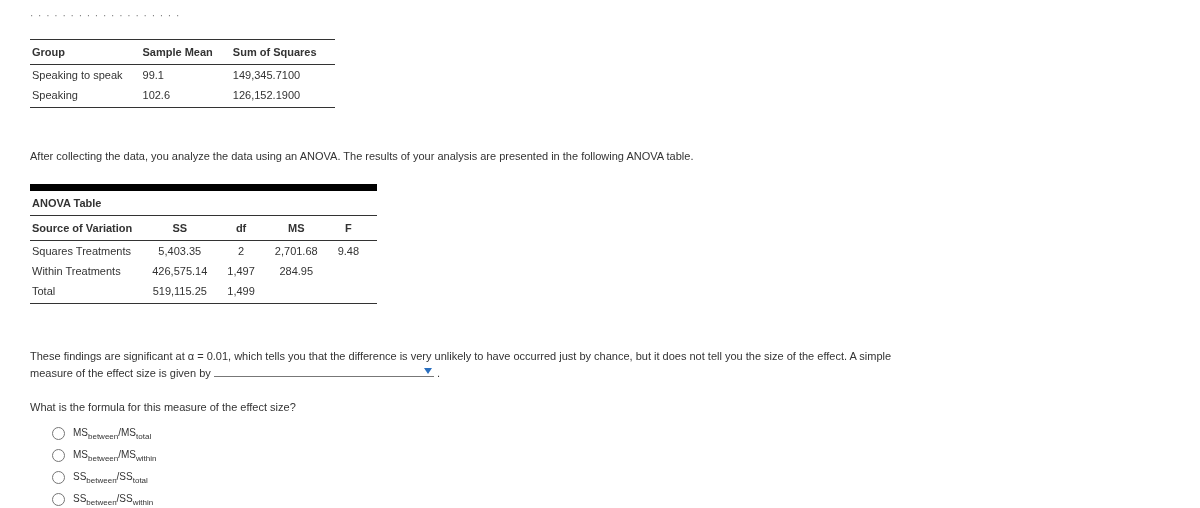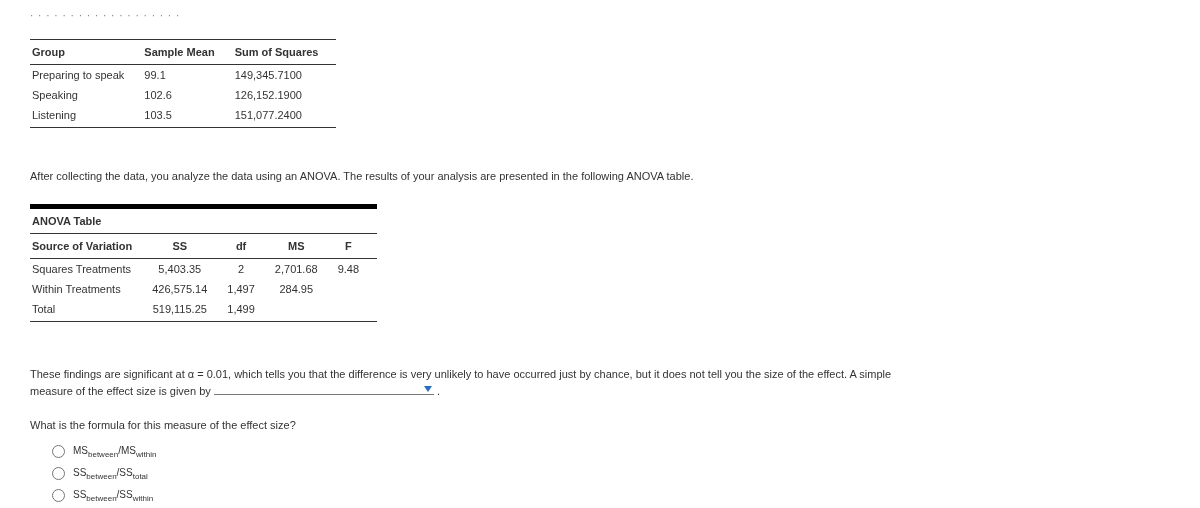--- a/index.html
+++ b/index.html
@@ -47,43 +47,38 @@
 <table class="tbl t1">
   <thead>
       <tr>
     <th>Group</th>
     <th>Sample Mean</th>
     <th>Sum of Squares</th>
   </tr>
     </thead>
   <tbody>
     <tr>
-      <td>Preparing to speak</td>
+      <td>Speaking to speak</td>
       <td>99.1</td>
       <td>149,345.7100</td>
     </tr>
     <tr>
       <td>Speaking</td>
       <td>102.6</td>
       <td>126,152.1900</td>
-    </tr>
-    <tr>
-      <td>Listening</td>
-      <td>103.5</td>
-      <td>151,077.2400</td>
     </tr>
   </tbody>
 </table>
 
 <p class="para">After collecting the data, you analyze the data using an ANOVA. The results of your analysis are presented in the following ANOVA table.</p>
 
 <table class="tbl t2">
   <thead>
     <tr style="border-top:none;border-bottom:none;">
-        <th colspan="5" class="anova-title" style="border-top:5px solid #000000;padding-top:6px;">ANOVA Table</th>
+        <th colspan="5" class="anova-title" style="border-top:7px solid #000000;padding-top:6px;">ANOVA Table</th>
       </tr>
     <tr>
       <th>Source of Variation</th>
       <th>SS</th>
       <th>df</th>
       <th>MS</th>
       <th>F</th>
     </tr>
   </thead>
   <tbody>
@@ -116,20 +111,26 @@
   <span class="blank"><span class="tri"></span></span>
   <span> .</span>
 </p>
 
 <p class="q">What is the formula for this measure of the effect size?</p>
 
 <div class="options">
   <label>
     <input type="radio" name="f" style="">
     <span>
+      <span>MS</span><span class="sub">between</span><span>/MS</span><span class="sub">total</span>
+    </span>
+  </label>
+  <label>
+    <input type="radio" name="f" style="">
+    <span>
       <span>MS</span><span class="sub">between</span><span>/MS</span><span class="sub">within</span>
     </span>
   </label>
   <label>
     <input type="radio" name="f" style="">
     <span>
       <span>SS</span><span class="sub">between</span><span>/SS</span><span class="sub">total</span>
     </span>
   </label>
   <label>

